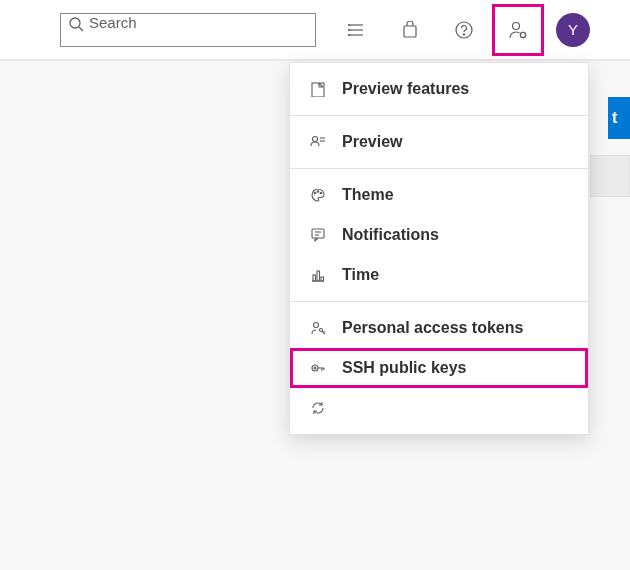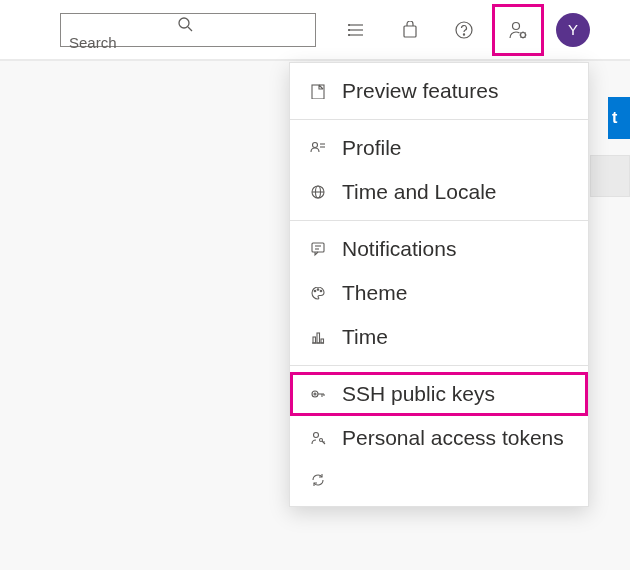--- a/index.html
+++ b/index.html
@@ -20,25 +20,24 @@
       padding: 0 16px;
       background: #fff;
       border-bottom: 1px solid #eaeaea;
       gap: 6px;
     }
     .search-box {
       width: 256px;
       height: 34px;
       border: 1px solid #8a8886;
       display: flex;
-      align-items: center;
+      align-items: flex-start;
       padding: 0 8px;
       margin-left: 44px;
       margin-right: 10px;
-      flex-direction: column;
     }
     .search-box svg { flex-shrink: 0; margin-right: 6px; }
     .search-input {
       border: none;
       outline: none;
       font-size: 15px;
       color: #605e5c;
       width: 100%;
       background: transparent;
     }
@@ -110,23 +109,24 @@
       background: #fff;
       box-shadow: 0 6px 20px rgba(0,0,0,.15);
       border: 1px solid #e1e1e1;
       padding: 6px 0;
     }
     .menu-item {
       display: flex;
       align-items: center;
       padding: 10px 18px;
       cursor: pointer;
-      font-size: 21px;
+      font-size: 16px;
       color: #323130;
       gap: 14px;
+      font-weight: bold;
     }
     .menu-item.highlighted {
       outline: 3px solid #e3008c;
       outline-offset: -3px;
     }
     .menu-icon {
       width: 20px;
       height: 20px;
       display: flex;
       align-items: center;
@@ -217,102 +217,92 @@
 
   <div class="menu-item">
     <span class="menu-icon">
       <svg width="16" height="16" viewBox="0 0 16 16" fill="none" stroke="#605e5c" stroke-width="1.1">
         <circle cx="5" cy="5" r="2.5"></circle>
           <path d="M1 12 c0-2.5 1.8-4 4-4 s4 1.5 4 4"></path>
         <line x1="10" y1="4" x2="15" y2="4"></line>
           <line x1="10" y1="7" x2="15" y2="7"></line>
       </svg>
     </span>
-    <span>Profile</span>
-  </div>
-
-  <div class="menu-item">
-    <span class="menu-icon">
-      <svg width="16" height="16" viewBox="0 0 16 16" fill="none" stroke="#605e5c" stroke-width="1.1">
-        <circle cx="8" cy="8" r="6"></circle>
-          <ellipse cx="8" cy="8" rx="2.5" ry="6"></ellipse>
-          <line x1="2" y1="8" x2="14" y2="8"></line>
-      </svg>
-    </span>
-    <span>Time and Locale</span>
-  </div>
+    <span>Preview</span>
+  </div>
+
 
   <div class="menu-divider"></div>
+
+  <div class="menu-item">
+    <span class="menu-icon">
+      <svg width="16" height="16" viewBox="0 0 16 16" fill="none" stroke="#605e5c" stroke-width="1.1">
+        <path d="M8 2 a6 6 0 1 0 0 12 c1 0 1-1 .3-1.7 c-.7-.7 0-1.8 1-1.8 h1.5 A3.2 3.2 0 0 0 14 7.3 C14 4.4 11.3 2 8 2z"></path>
+        <circle cx="5" cy="6" r=".8" fill="#605e5c"></circle>
+          <circle cx="8" cy="4.5" r=".8" fill="#605e5c"></circle>
+          <circle cx="11" cy="6" r=".8" fill="#605e5c"></circle>
+      </svg>
+    </span>
+    <span>Theme</span>
+  </div>
 
   <div class="menu-item">
     <span class="menu-icon">
       <svg width="16" height="16" viewBox="0 0 16 16" fill="none" stroke="#605e5c" stroke-width="1.1">
         <rect x="2" y="2" width="12" height="9" rx="1"></rect>
           <path d="M5 11 v3 l3-3"></path>
         <line x1="5" y1="5" x2="11" y2="5"></line>
           <line x1="5" y1="8" x2="9" y2="8"></line>
       </svg>
     </span>
     <span>Notifications</span>
   </div>
 
   <div class="menu-item">
     <span class="menu-icon">
       <svg width="16" height="16" viewBox="0 0 16 16" fill="none" stroke="#605e5c" stroke-width="1.1">
-        <path d="M8 2 a6 6 0 1 0 0 12 c1 0 1-1 .3-1.7 c-.7-.7 0-1.8 1-1.8 h1.5 A3.2 3.2 0 0 0 14 7.3 C14 4.4 11.3 2 8 2z"></path>
-        <circle cx="5" cy="6" r=".8" fill="#605e5c"></circle>
-          <circle cx="8" cy="4.5" r=".8" fill="#605e5c"></circle>
-          <circle cx="11" cy="6" r=".8" fill="#605e5c"></circle>
-      </svg>
-    </span>
-    <span>Theme</span>
-  </div>
-
-  <div class="menu-item">
-    <span class="menu-icon">
-      <svg width="16" height="16" viewBox="0 0 16 16" fill="none" stroke="#605e5c" stroke-width="1.1">
         <line x1="2" y1="14" x2="14" y2="14"></line>
         <rect x="3" y="8" width="2.5" height="6"></rect>
           <rect x="7" y="4" width="2.5" height="10"></rect>
           <rect x="11" y="10" width="2.5" height="4"></rect>
       </svg>
     </span>
     <span>Time</span>
   </div>
 
   <div class="menu-divider"></div>
+
+  <div class="menu-item">
+    <span class="menu-icon">
+      <svg width="16" height="16" viewBox="0 0 16 16" fill="none" stroke="#605e5c" stroke-width="1.1">
+        <circle cx="6" cy="5" r="2.5"></circle>
+          <path d="M2 14 c0-2.5 1.8-4 4-4"></path>
+        <circle cx="11" cy="10" r="1.5"></circle>
+          <path d="M12 11 l3 3 M13.5 12.5 l1-1"></path>
+      </svg>
+    </span>
+    <span>Personal access tokens</span>
+  </div>
 
   <div class="menu-item highlighted">
     <span class="menu-icon">
       <svg width="16" height="16" viewBox="0 0 16 16" fill="none" stroke="#605e5c" stroke-width="1.1">
         <circle cx="5" cy="8" r="3"></circle>
           <circle cx="5" cy="8" r="1"></circle>
         <line x1="8" y1="8" x2="14" y2="8"></line>
           <line x1="12" y1="8" x2="12" y2="11"></line>
           <line x1="14" y1="8" x2="14" y2="10"></line>
       </svg>
     </span>
     <span>SSH public keys</span>
   </div>
 
   <div class="menu-item">
     <span class="menu-icon">
       <svg width="16" height="16" viewBox="0 0 16 16" fill="none" stroke="#605e5c" stroke-width="1.1">
-        <circle cx="6" cy="5" r="2.5"></circle>
-          <path d="M2 14 c0-2.5 1.8-4 4-4"></path>
-        <circle cx="11" cy="10" r="1.5"></circle>
-          <path d="M12 11 l3 3 M13.5 12.5 l1-1"></path>
-      </svg>
-    </span>
-    <span>Personal access tokens</span>
-  </div>
-
-  <div class="menu-item">
-    <span class="menu-icon">
-      <svg width="16" height="16" viewBox="0 0 16 16" fill="none" stroke="#605e5c" stroke-width="1.1">
         <path d="M3 8 a5 5 0 0 1 9-3"></path>
           <path d="M13 8 a5 5 0 0 1-9 3"></path>
         <path d="M12 2 v3 h-3"></path>
           <path d="M4 14 v-3 h3"></path>
       </svg>
     </span>
   </div>
 
 </div>
 

